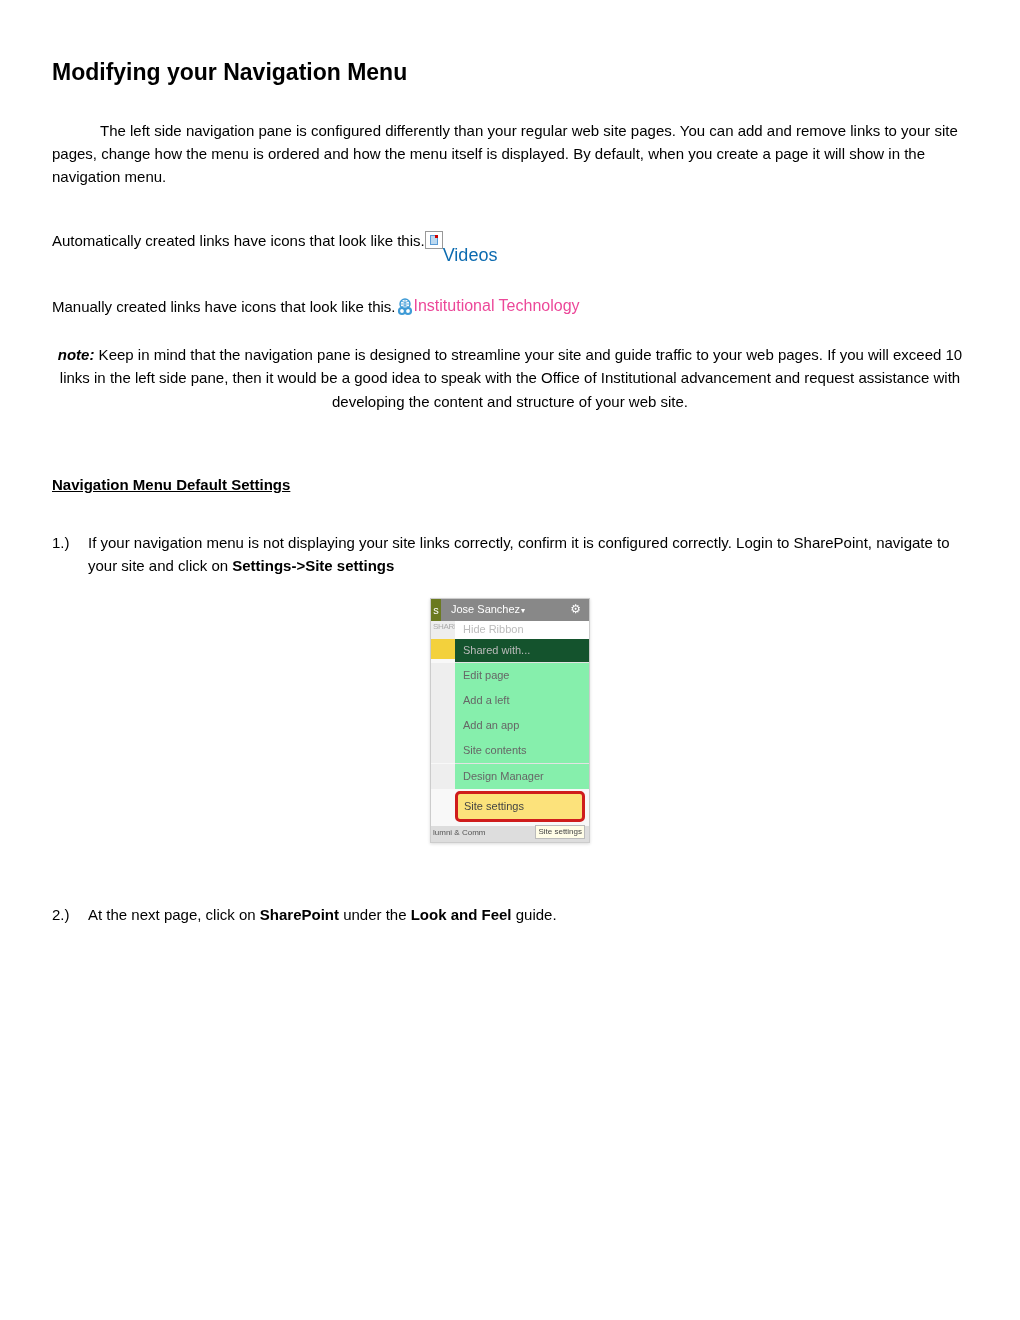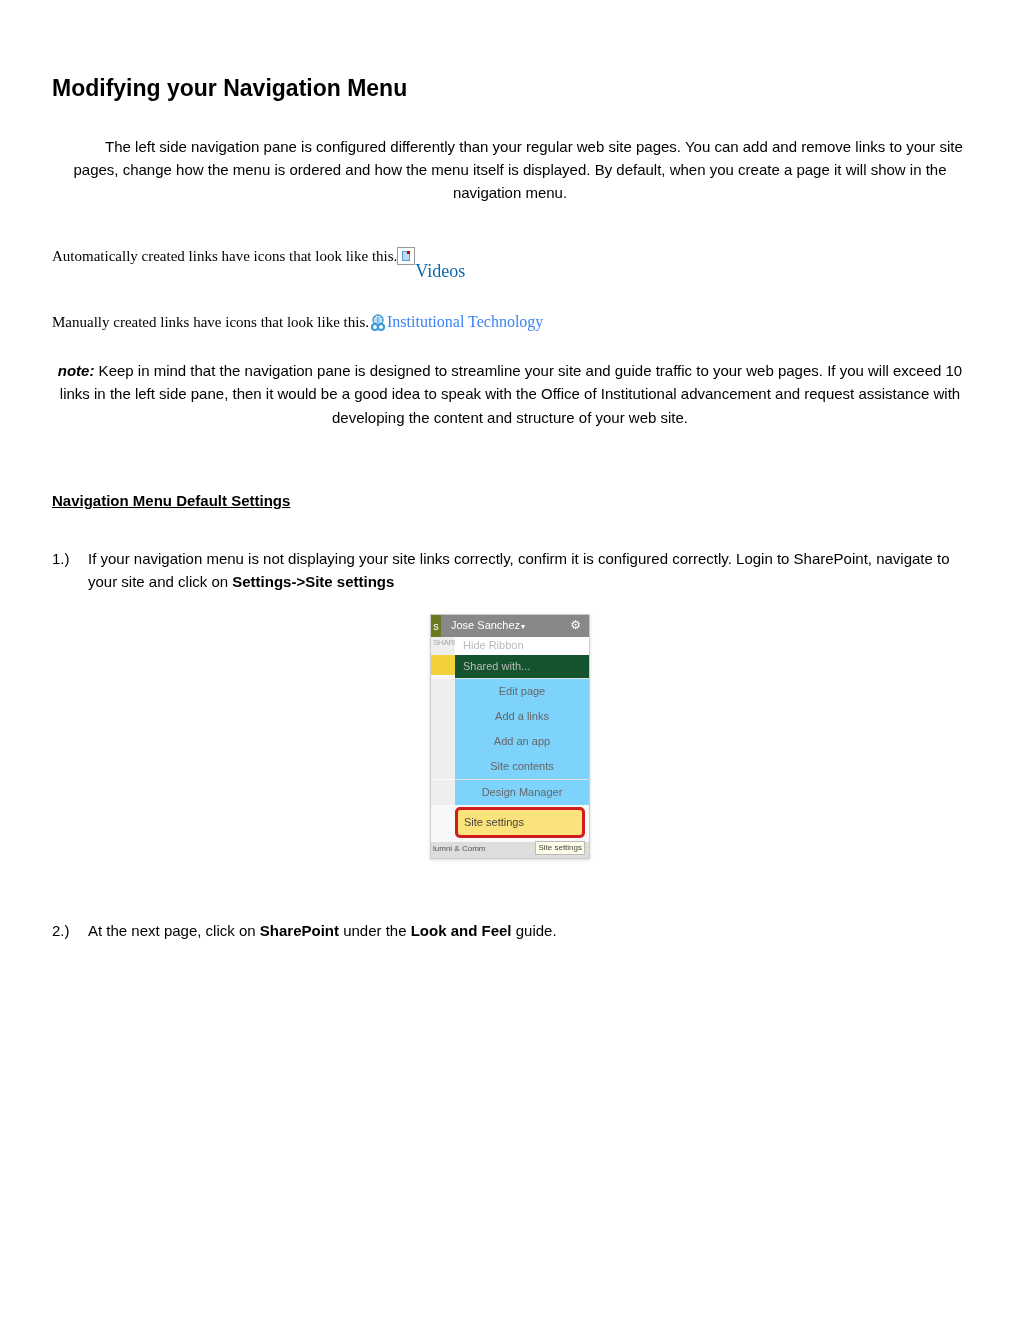--- a/index.html
+++ b/index.html
@@ -9,30 +9,29 @@
       background: #ffffff;
       font-family: Verdana, Geneva, sans-serif;
       font-size: 15px;
       line-height: 1.55;
       color: #000;
       width: 1020px;
     }
     h1 {
       font-size: 23px;
       font-weight: bold;
-      margin: 16px 0 28px 0;
+      margin: 0 0 28px 0;
     }
     .intro { margin-bottom: 22px; }
     .indent { text-indent: 48px; }
     .icon-row {
       display: flex;
       align-items: center;
       gap: 0;
       margin-bottom: 24px;
-      font-family: Liberation Serif, serif;
     }
     .icon-box {
       width: 18px;
       height: 18px;
       border: 1px solid #999;
       display: inline-flex;
       align-items: center;
       justify-content: center;
       background: #fff;
     }
@@ -44,21 +43,21 @@
       position: relative;
     }
     .page-icon-dot {
       position: absolute;
       right: -1px; top: -1px;
       width: 3px; height: 3px;
       background: #c00;
     }
     .link-icon svg { display: block; }
     .link-text {
-      color: #3b82f6;
+      color: #ec4899;
       font-size: 16px;
     }
     .videos-text {
       color: #0c6bb0;
       font-size: 18px;
       margin-top: 32px;
     }
     .note-prefix { font-weight: bold; font-style: italic; }
     .note-para { margin-bottom: 60px; text-align: center; }
     .section-head {
@@ -131,22 +130,21 @@
       flex: 1;
       background: #14532d;
       color: #bbb;
       font-size: 11px;
       padding: 3px 8px;
     }
     .ss-item {
       padding: 4px 8px;
       color: #666;
       border-left: 24px solid #eee;
-      background: #7dd3fc;
-      text-align: center;
+      background: #86efac;
     }
     .ss-divider {
       border-top: 1px solid #e3e3e3;
       margin-left: 24px;
     }
     .ss-highlight {
       margin: 2px 4px 4px 24px;
       padding: 4px 6px;
       background: #fce27b;
       color: #444;
@@ -180,21 +178,21 @@
       color: #444;
     }
     .caret { font-size: 8px; margin-left: 1px; }
   </style>
 </head>
 <body>
 
 <h1>Modifying your Navigation Menu</h1>
 
 <p class="intro">
-  <span class="indent" style="display:block;text-align:center;">The left side navigation pane is configured differently than your regular web site pages.  You can add and remove links to your site pages, change how the menu is ordered and how the menu itself is displayed.  By default, when you create a page it will show in the navigation menu.</span>
+  <span class="indent" style="display:block;">The left side navigation pane is configured differently than your regular web site pages.  You can add and remove links to your site pages, change how the menu is ordered and how the menu itself is displayed.  By default, when you create a page it will show in the navigation menu.</span>
 </p>
 
 <div class="icon-row">
   <span>Automatically created links have icons that look like this.  </span>
   <span class="icon-box">
     <span class="page-icon-inner">
         <span class="page-icon-dot"></span>
       </span>
   </span>
   <span class="videos-text">Videos</span>
@@ -236,21 +234,21 @@
     <div class="ss-share-row">
       <div class="ss-share-left">SHARE</div>
       <div style="flex:1; background:#fff; color:#bbb; padding:0 8px;">Hide Ribbon</div>
     </div>
     <div class="yellow-strip">
       <div class="yellow-left"></div>
       <div class="yellow-right">Shared with...</div>
     </div>
     <div class="ss-divider"></div>
     <div class="ss-item">Edit page</div>
-    <div class="ss-item">Add a links</div>
+    <div class="ss-item">Add a left</div>
     <div class="ss-item">Add an app</div>
     <div class="ss-item">Site contents</div>
     <div class="ss-divider"></div>
     <div class="ss-item">Design Manager</div>
     <div class="ss-highlight">Site settings</div>
     <div class="ss-bottom">
       <span class="ss-bottom-text">lumni &amp; Comm</span>
       <span class="ss-tooltip">Site settings</span>
     </div>
   </div>

